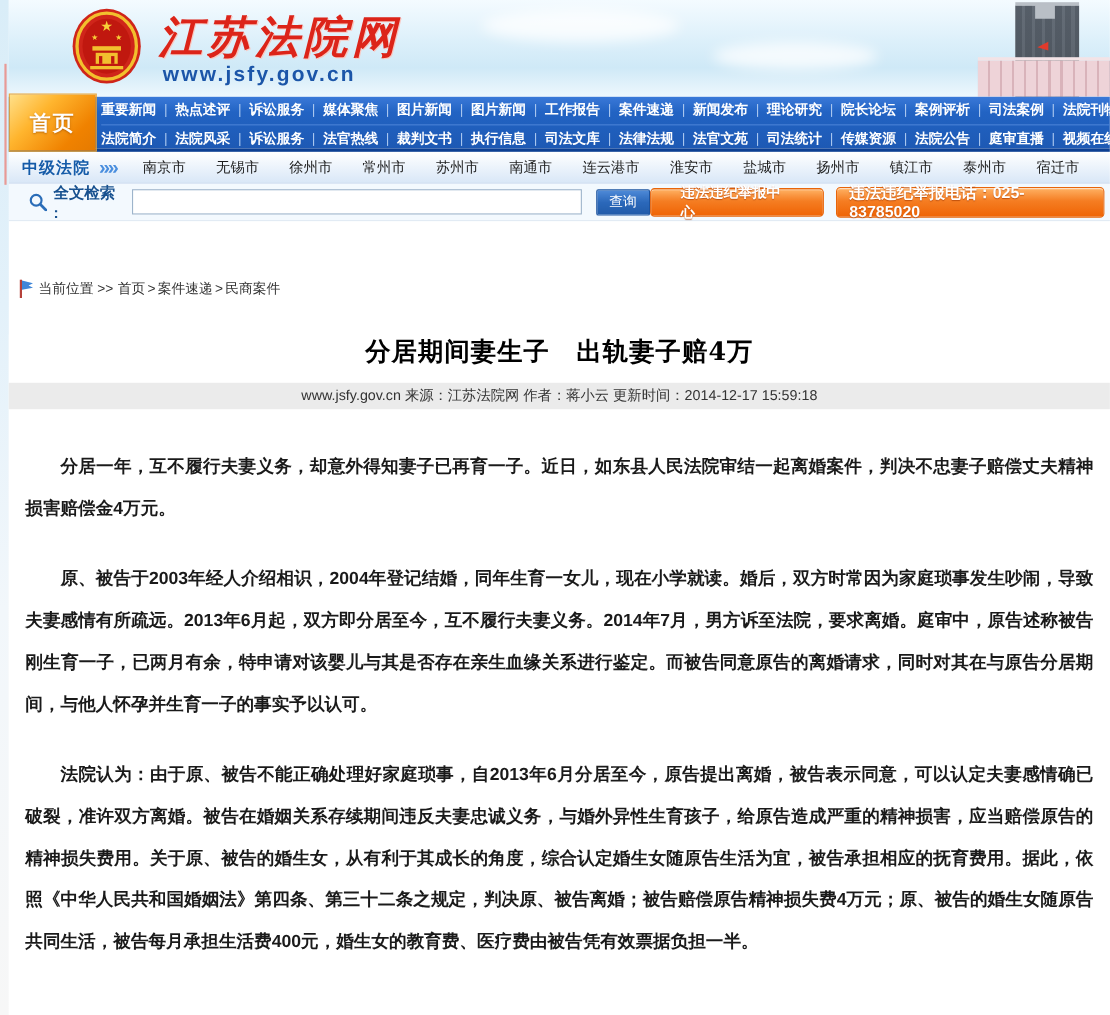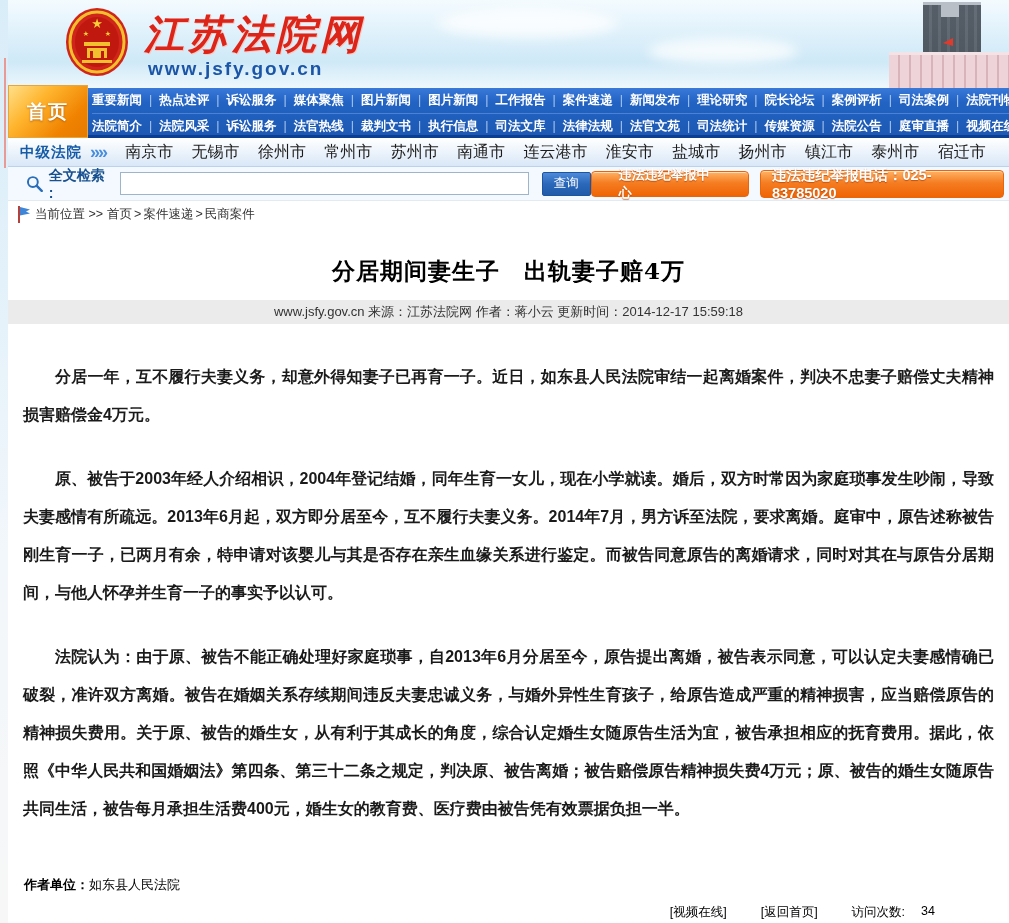--- a/index.html
+++ b/index.html
@@ -51,41 +51,41 @@
   .nav-link { color:#fff; font-size:12.5px; font-weight:bold; cursor:pointer; }
   .nav-link + .nav-link::before { content:"|"; color:#a8c6ef; font-weight:normal; margin:0 7px; }
 
   
   .city-bar { height:29px; display:flex; align-items:center; padding:0 14px 0 12px;
     background:linear-gradient(180deg,#ffffff 0%,#eaf2fb 55%,#d9e7f7 100%);
     border-bottom:1px solid #bcd2ec; }
   .city-label { color:#155ba8; font-weight:bold; font-size:14.5px; letter-spacing:1px; }
   .chevrons { color:#4a8ede; font-size:18px; font-weight:bold; margin:0 10px 0 8px; letter-spacing:-2px; line-height:1; }
   .cities { flex:1; display:flex; justify-content:space-around; }
-  .city-link { font-size:16px; color:#1c1c1c; cursor:pointer; }
+  .city-link { font-size:13px; color:#1c1c1c; cursor:pointer; }
 
   
   .search-bar { height:34px; display:flex; align-items:center; padding-left:18px;
     background:#f3f9fe; border-bottom:1px solid #e2ebf4; }
   .search-icon { width:17px; height:17px; margin-right:6px; }
   .search-label { color:#18518f; font-size:14px; font-weight:bold; }
   .search-input { width:416px; height:23px; margin-left:8px; border:1px solid #9db4cb; background:#fff; padding:0 4px; font-size:13px; }
   .query-btn { margin-left:13px; width:50px; height:24px; border:1px solid #1d54a0; border-radius:2px;
     background:linear-gradient(180deg,#4e8ad8 0%,#2b68ba 50%,#215ba9 100%);
     color:#fff; font-size:12.5px; cursor:pointer; }
   .search-spacer { flex:1; }
   .report-btn { display:flex; align-items:center; border:1px solid #e8650a; border-radius:4px;
     background:linear-gradient(180deg,#ffb264 0%,#f57d22 45%,#ef6405 100%);
     color:#fff; font-weight:bold; cursor:pointer; text-shadow:0 1px 1px rgba(170,60,0,.7);
     box-shadow:inset 0 1px 0 rgba(255,255,255,.55); }
   .report-center { height:26px; padding:0 27px; font-size:13px; margin-right:11px; }
   .report-phone { height:28px; padding:0 11px; font-size:14.5px; margin-right:5px; }
 
   
-  .breadcrumb { height:27px; display:flex; align-items:center; padding-left:9px; background:#fff; font-size:12.5px; color:#333; }
+  .breadcrumb { height:27px; display:flex; align-items:center; padding-left:9px; background:#fff; font-size:12.5px; color:#333;margin-top:48px; }
   .flag-icon { margin-right:5px; }
   .crumb-label { margin-right:4px; }
   .crumb-item { color:#333; cursor:pointer; }
   .crumb-item + .crumb-item::before { content:">"; margin:0 2px; color:#333; }
 
   
   .content { position:relative; height:678px; padding:0 15px; background:#fff; }
   .article-title { margin-top:28px; text-align:center; font-size:23px; font-weight:bold; color:#000;
     font-family:"DejaVu Serif","Liberation Serif",serif; letter-spacing:1px; }
   .meta-bar { margin:13px -15px 0; height:24px; background:#ebebeb; display:flex; align-items:center; justify-content:center;

